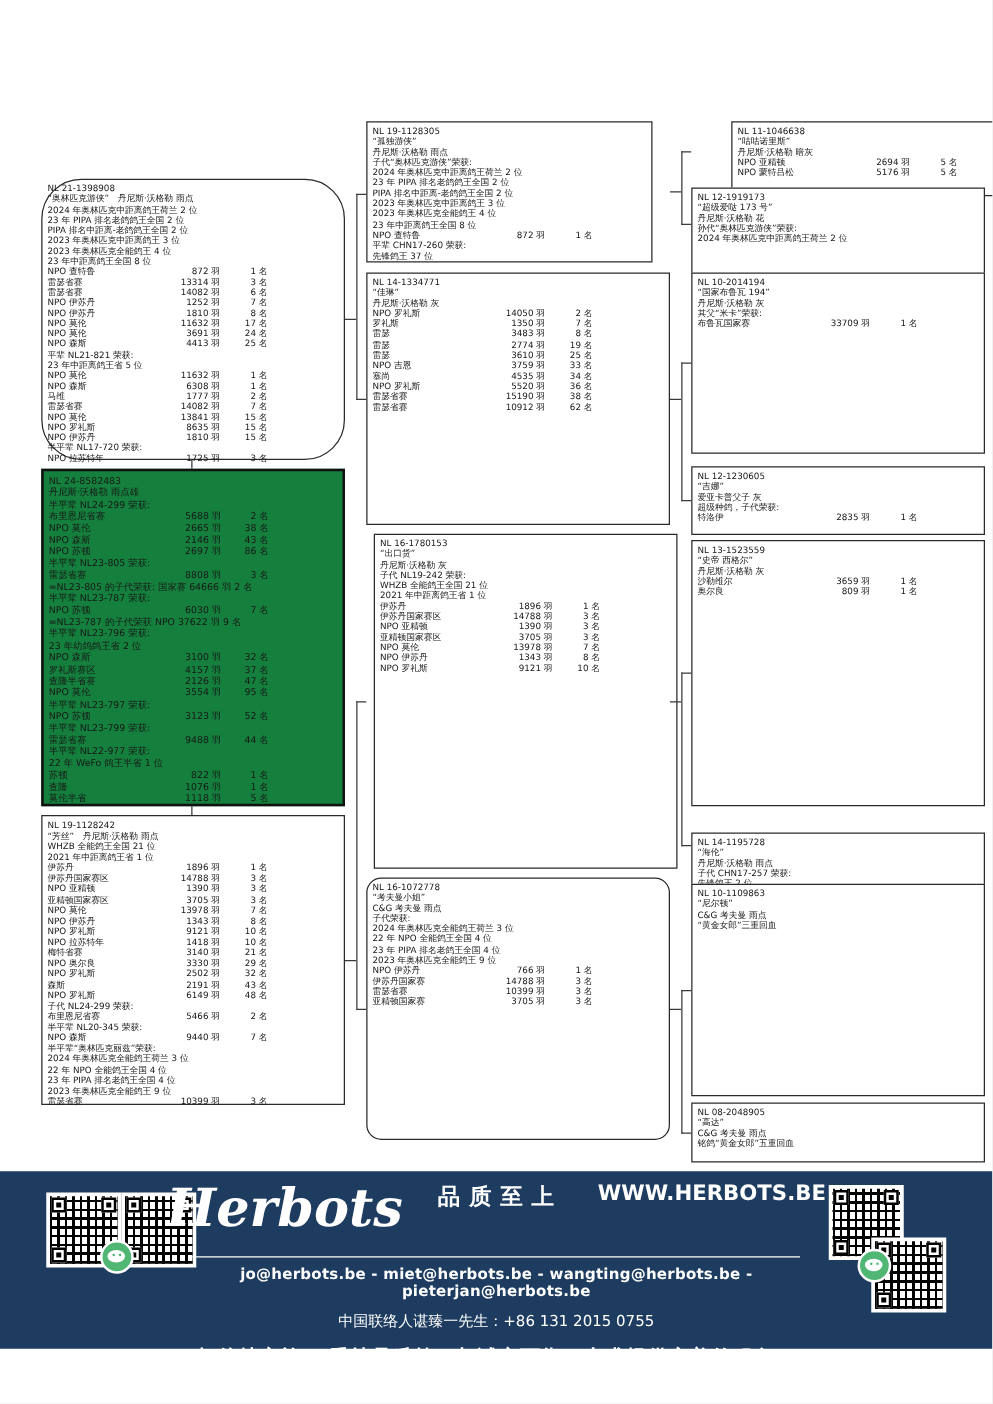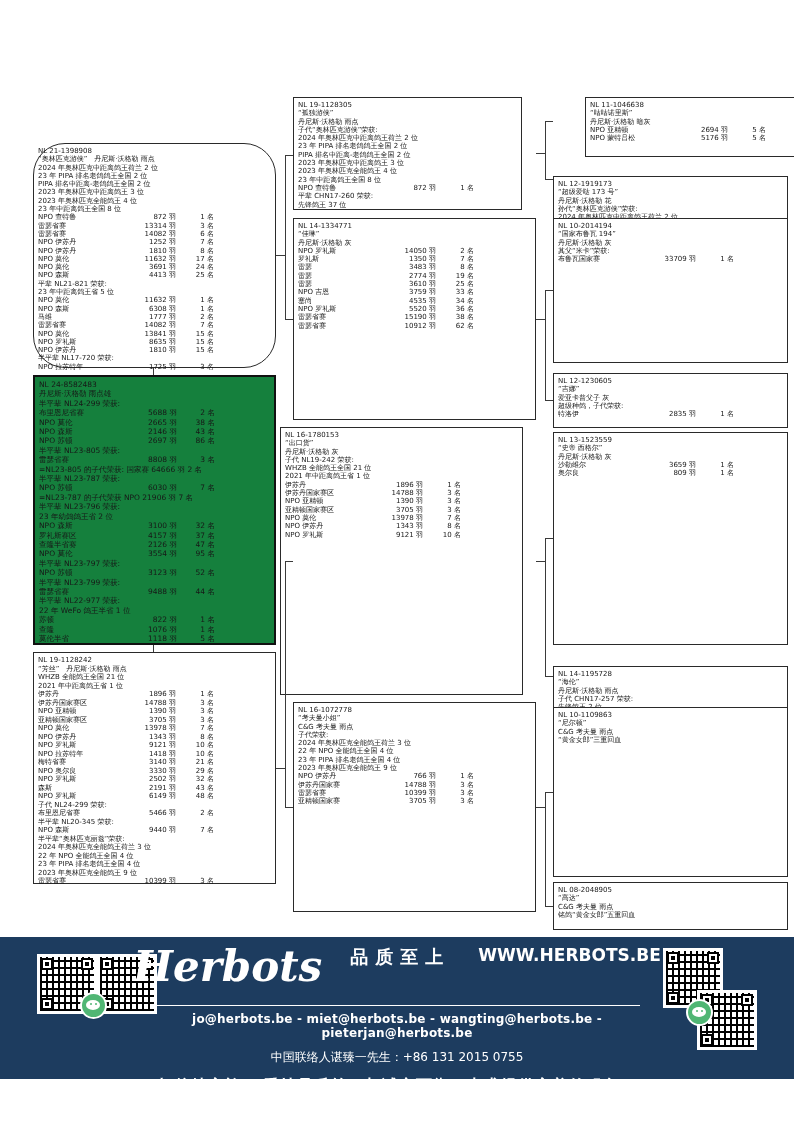--- a/index.html
+++ b/index.html
@@ -169,21 +169,21 @@
           <span class="birds">8808 羽</span>
           <span class="place">3 名</span>
         </div>
         <div class="ln">=NL23-805 的子代荣获: 国家赛 64666 羽 2 名</div>
         <div class="ln">半平辈 NL23-787 荣获:</div>
         <div class="ln row">
           <span class="lbl">NPO 苏顿</span>
           <span class="birds">6030 羽</span>
           <span class="place">7 名</span>
         </div>
-        <div class="ln">=NL23-787 的子代荣获 NPO 21906 羽 7 名</div>
+        <div class="ln">=NL23-787 的子代荣获 NPO 37622 羽 9 名</div>
         <div class="ln">半平辈 NL23-796 荣获:</div>
         <div class="ln">23 年幼鸽鸽王省 2 位</div>
         <div class="ln row">
           <span class="lbl">NPO 森斯</span>
           <span class="birds">3100 羽</span>
           <span class="place">32 名</span>
         </div>
         <div class="ln row">
           <span class="lbl">罗礼斯赛区</span>
           <span class="birds">4157 羽</span>
@@ -389,21 +389,21 @@
           <span class="lbl">雷瑟省赛</span>
           <span class="birds">15190 羽</span>
           <span class="place">38 名</span>
         </div>
         <div class="ln row">
           <span class="lbl">雷瑟省赛</span>
           <span class="birds">10912 羽</span>
           <span class="place">62 名</span>
         </div>
       </div>
-      <div class="box" style="left: 280px; top: 427px; width: 243px; height: 268px;">
+      <div class="box" style="left: 299px; top: 427px; width: 243px; height: 268px;">
         <div class="ln">NL 16-1780153</div>
         <div class="ln">“出口货”</div>
         <div class="ln">丹尼斯·沃格勒 灰</div>
         <div class="ln">子代 NL19-242 荣获:</div>
         <div class="ln">WHZB 全能鸽王全国 21 位</div>
         <div class="ln">2021 年中距离鸽王省 1 位</div>
         <div class="ln row">
           <span class="lbl">伊苏丹</span>
           <span class="birds">1896 羽</span>
           <span class="place">1 名</span>
@@ -432,21 +432,21 @@
           <span class="lbl">NPO 伊苏丹</span>
           <span class="birds">1343 羽</span>
           <span class="place">8 名</span>
         </div>
         <div class="ln row">
           <span class="lbl">NPO 罗礼斯</span>
           <span class="birds">9121 羽</span>
           <span class="place">10 名</span>
         </div>
       </div>
-      <div class="box" style="left: 293px; top: 702px; width: 243px; height: 210px;">
+      <div class="box" style="left: 293px; top: 702px; width: 243px; height: 210px; border-radius: 12px;">
         <div class="ln">NL 16-1072778</div>
         <div class="ln">“考夫曼小姐”</div>
         <div class="ln">C&amp;G 考夫曼 雨点</div>
         <div class="ln">子代荣获:</div>
         <div class="ln">2024 年奥林匹克全能鸽王荷兰 3 位</div>
         <div class="ln">22 年 NPO 全能鸽王全国 4 位</div>
         <div class="ln">23 年 PIPA 排名老鸽王全国 4 位</div>
         <div class="ln">2023 年奥林匹克全能鸽王 9 位</div>
         <div class="ln row">
           <span class="lbl">NPO 伊苏丹</span>
@@ -477,21 +477,21 @@
           <span class="lbl">NPO 亚精顿</span>
           <span class="birds">2694 羽</span>
           <span class="place">5 名</span>
         </div>
         <div class="ln row">
           <span class="lbl">NPO 蒙特吕松</span>
           <span class="birds">5176 羽</span>
           <span class="place">5 名</span>
         </div>
       </div>
-      <div class="box" style="left: 553px; top: 150px; width: 235px; height: 72px; margin-top: 26px;">
+      <div class="box" style="left: 553px; top: 150px; width: 235px; height: 72px;">
         <div class="ln">NL 12-1919173</div>
         <div class="ln">“超级爱哒 173 号”</div>
         <div class="ln">丹尼斯·沃格勒 花</div>
         <div class="ln">孙代“奥林匹克游侠”荣获:</div>
         <div class="ln">2024 年奥林匹克中距离鸽王荷兰 2 位</div>
       </div>
       <div class="box" style="left: 553px; top: 218px; width: 235px; height: 145px;">
         <div class="ln">NL 10-2014194</div>
         <div class="ln">“国家布鲁瓦 194”</div>
         <div class="ln">丹尼斯·沃格勒 灰</div>

